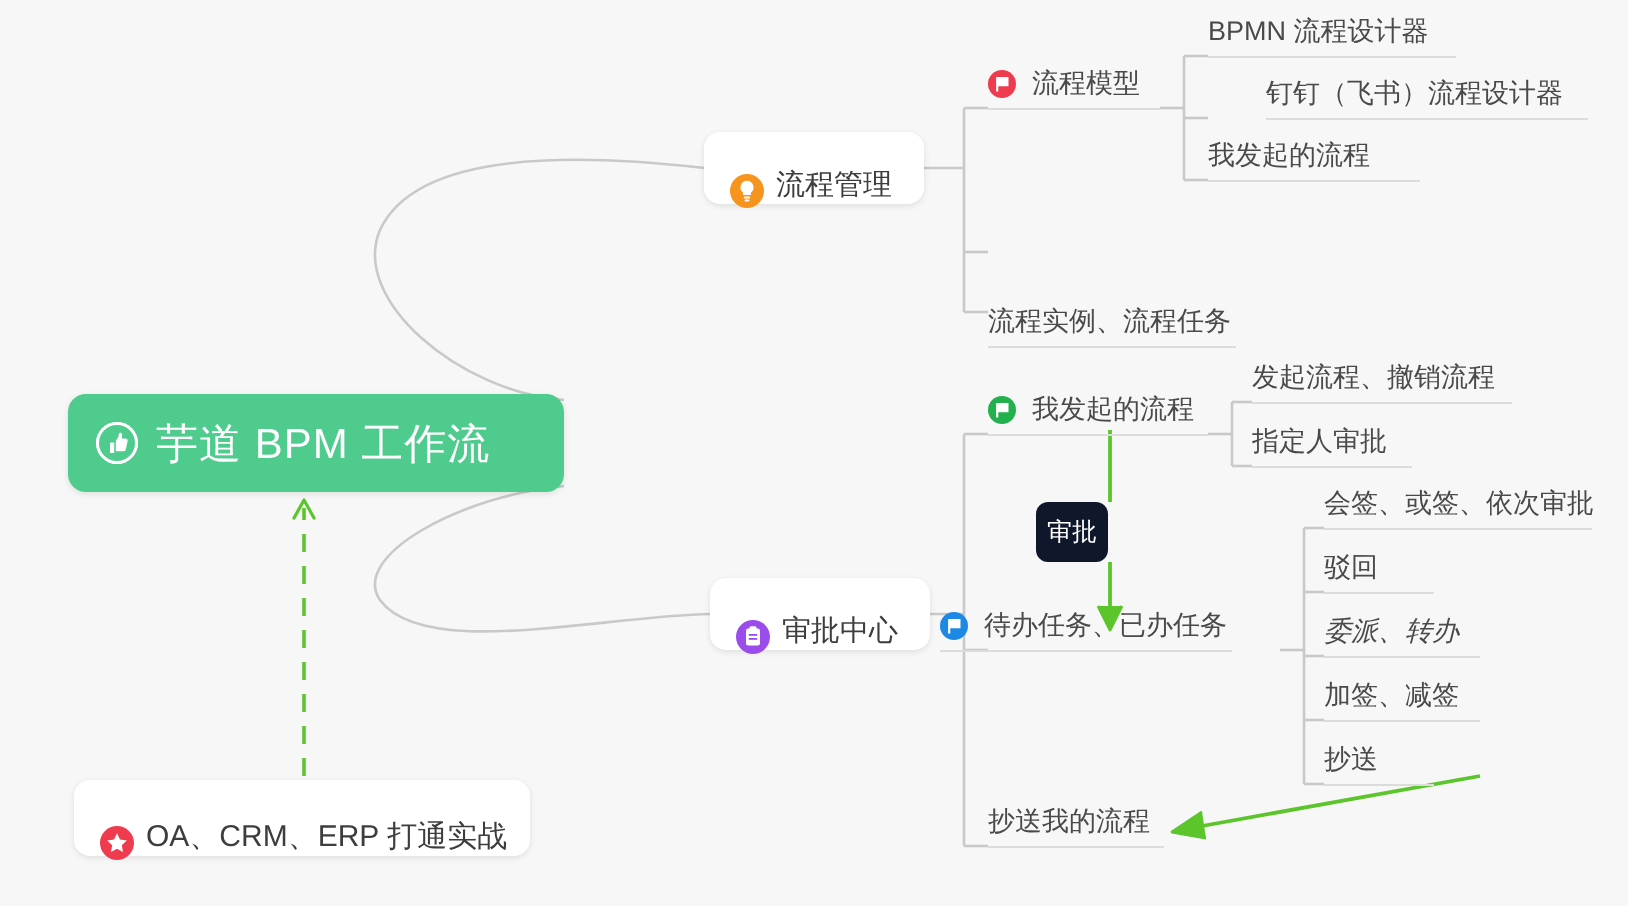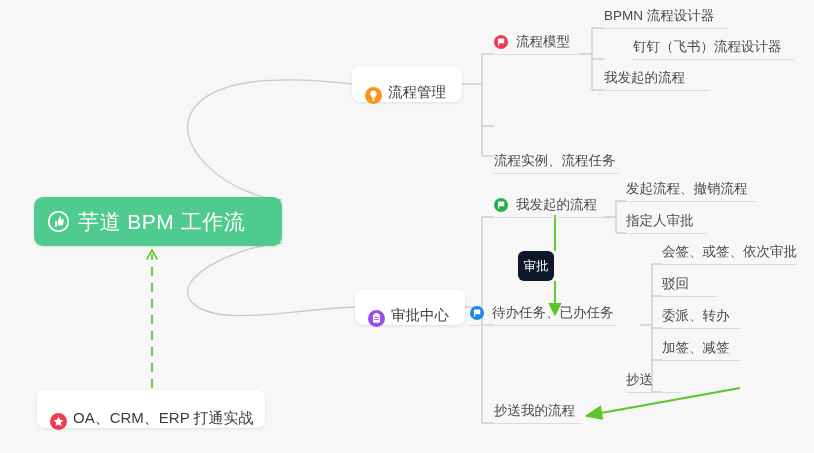--- a/index.html
+++ b/index.html
@@ -234,27 +234,27 @@
     </span>
     <span class="leaf-label">待办任务、已办任务</span>
   </div>
 
   <div class="leaf" style="left:662px; top:248px; width:134px; height:17px;">
     <span class="leaf-label">会签、或签、依次审批</span>
   </div>
   <div class="leaf" style="left:662px; top:280px; width:55px; height:17px;">
     <span class="leaf-label">驳回</span>
   </div>
-  <div class="leaf" style="left:662px; top:312px; width:78px; height:17px;">
+  <div class="leaf" style="left:662px; top:312px; width:78px; height:17px;font-style:italic;">
     <span class="leaf-label">委派、转办</span>
   </div>
   <div class="leaf" style="left:662px; top:344px; width:78px; height:17px;">
     <span class="leaf-label">加签、减签</span>
   </div>
-  <div class="leaf" style="left:626px; top:376px; width:55px; height:17px;">
+  <div class="leaf" style="left:662px; top:376px; width:55px; height:17px;">
     <span class="leaf-label">抄送</span>
   </div>
 
   <div class="leaf" style="left:494px; top:407px; width:88px; height:17px;">
     <span class="leaf-label">抄送我的流程</span>
   </div>
 
   <div class="badge-shenpi">
     <span>审批</span>
   </div>

